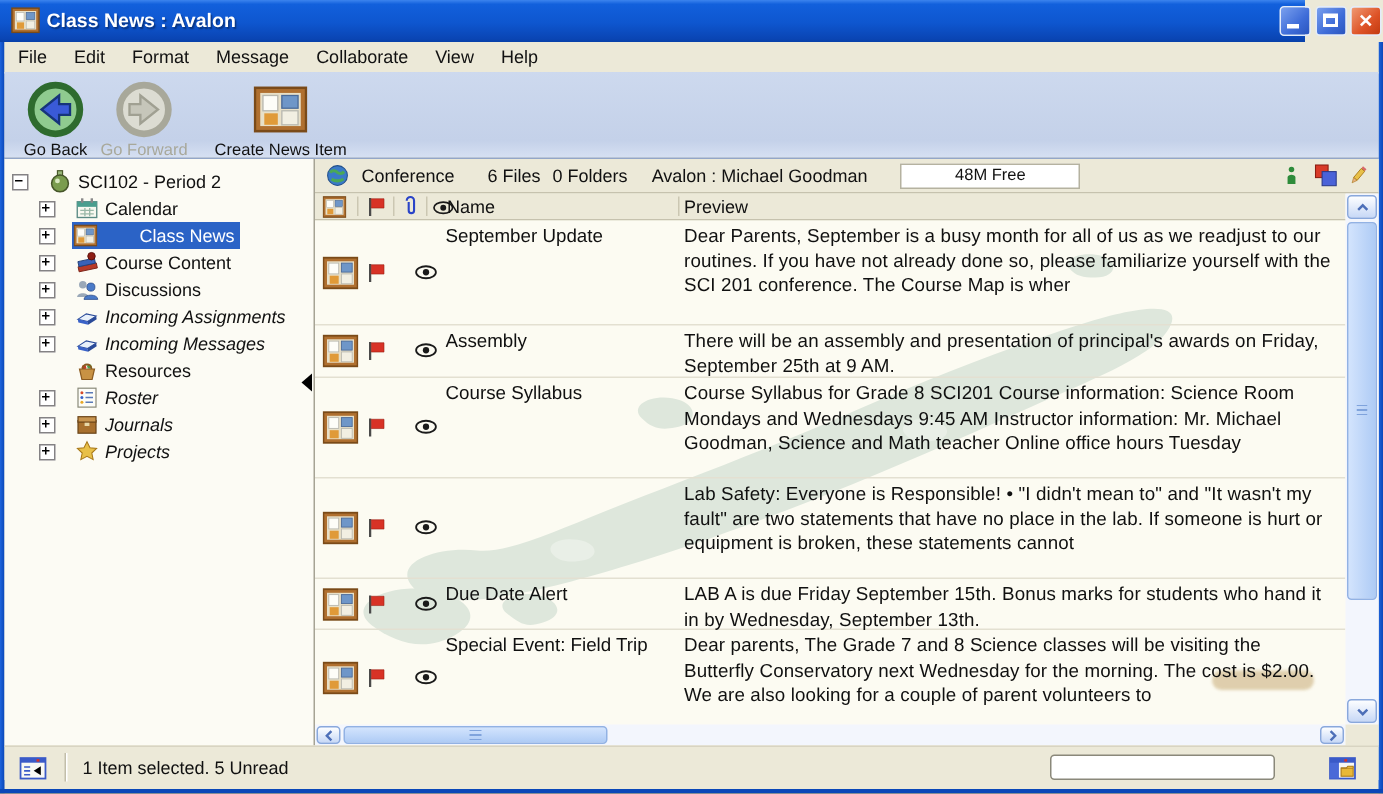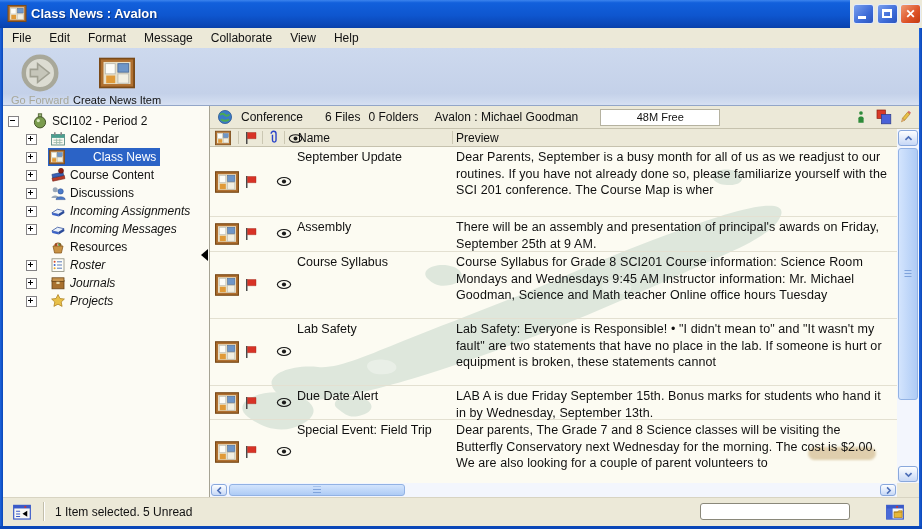--- a/index.html
+++ b/index.html
@@ -3,21 +3,21 @@
 <meta charset="utf-8">
 <style>
   html,body{margin:0;padding:0;background:#555;}
   .window{position:relative;width:922px;height:529px;overflow:hidden;
     font-family:"Liberation Sans",sans-serif;background:#ECE9D8;-webkit-font-smoothing:none;}
   .abs{position:absolute;}
   svg{display:block;}
 
   
   .titlebar{left:0;top:0;width:850px;height:28px;
-    background:linear-gradient(180deg,#3C84EE 0%,#1260DC 10%,#0E56CF 55%,#0A45B4 92%,#0840A8 100%);}
+    background:linear-gradient(180deg,#3C84EE 0%,#1260DC 10%,#0E56CF 55%,#0A45B4 92%,#0840A8 100%);padding-left:20px;}
   .frame{background:linear-gradient(90deg,#1E64DC,#0A47B8);}
   .frame.left{left:0;top:28px;width:3px;height:501px;}
   .frame.right{left:919px;top:28px;width:3px;height:501px;}
   .frame.bottom{left:0;top:526px;width:922px;height:3px;background:#0A47B8;}
   .title-text{left:31px;top:6px;color:#fff;font-size:13px;font-weight:bold;
     text-shadow:1px 1px 1px #08337E;white-space:nowrap;}
   .title-icon{left:7px;top:4px;}
   .winbtn{top:4px;width:21px;height:20px;border:1px solid #E4ECFA;border-radius:3px;box-sizing:border-box;}
   .winbtn.min,.winbtn.max{background:linear-gradient(135deg,#7AA0EE 0%,#3E6CD8 60%,#2A55BE 100%);}
   .winbtn.close{background:linear-gradient(135deg,#F09A74 0%,#DD5226 60%,#C23A10 100%);}
@@ -271,29 +271,37 @@
     <span class="menu-item">File</span>
     <span class="menu-item">Edit</span>
     <span class="menu-item">Format</span>
     <span class="menu-item">Message</span>
     <span class="menu-item">Collaborate</span>
     <span class="menu-item">View</span>
     <span class="menu-item">Help</span>
   </div>
 
   <div class="abs toolbar">
+    <div class="tbtn">
+      <span class="tico">
+          <svg width="38" height="38">
+            <use href="#sym-goback"></use>
+          </svg>
+        </span>
+      <span class="tlabel">Go Back</span>
+    </div>
     <div class="tbtn disabled">
       <span class="tico">
           <svg width="38" height="38">
             <use href="#sym-gofwd"></use>
           </svg>
         </span>
       <span class="tlabel">Go Forward</span>
     </div>
-    <div class="tbtn" style="margin-left:0">
+    <div class="tbtn" style="margin-left:14px">
       <span class="tico">
           <svg width="36" height="34" viewBox="0 0 20 20" preserveAspectRatio="none">
             <use href="#sym-news"></use>
           </svg>
         </span>
       <span class="tlabel">Create News Item</span>
     </div>
   </div>
 
   <div class="abs sidebar">
@@ -494,21 +502,20 @@
       <div class="lrow" style="top:172px;height:67px">
         <svg class="rowico" width="24" height="24">
             <use href="#sym-news"></use>
           </svg>
         <svg class="rowflag" width="14" height="14">
             <use href="#sym-flag"></use>
           </svg>
         <svg class="roweye" width="16" height="11">
             <use href="#sym-eye"></use>
           </svg>
-        <div class="cell name">Lab Safety</div>
         <div class="cell preview">Lab Safety: Everyone is Responsible!  • "I didn't mean to" and "It wasn't my fault" are two statements that have no place in the lab. If someone is hurt or equipment is broken, these statements cannot</div>
       </div>
 
       <div class="lrow" style="top:239px;height:34px">
         <svg class="rowico" width="24" height="24">
             <use href="#sym-news"></use>
           </svg>
         <svg class="rowflag" width="14" height="14">
             <use href="#sym-flag"></use>
           </svg>

